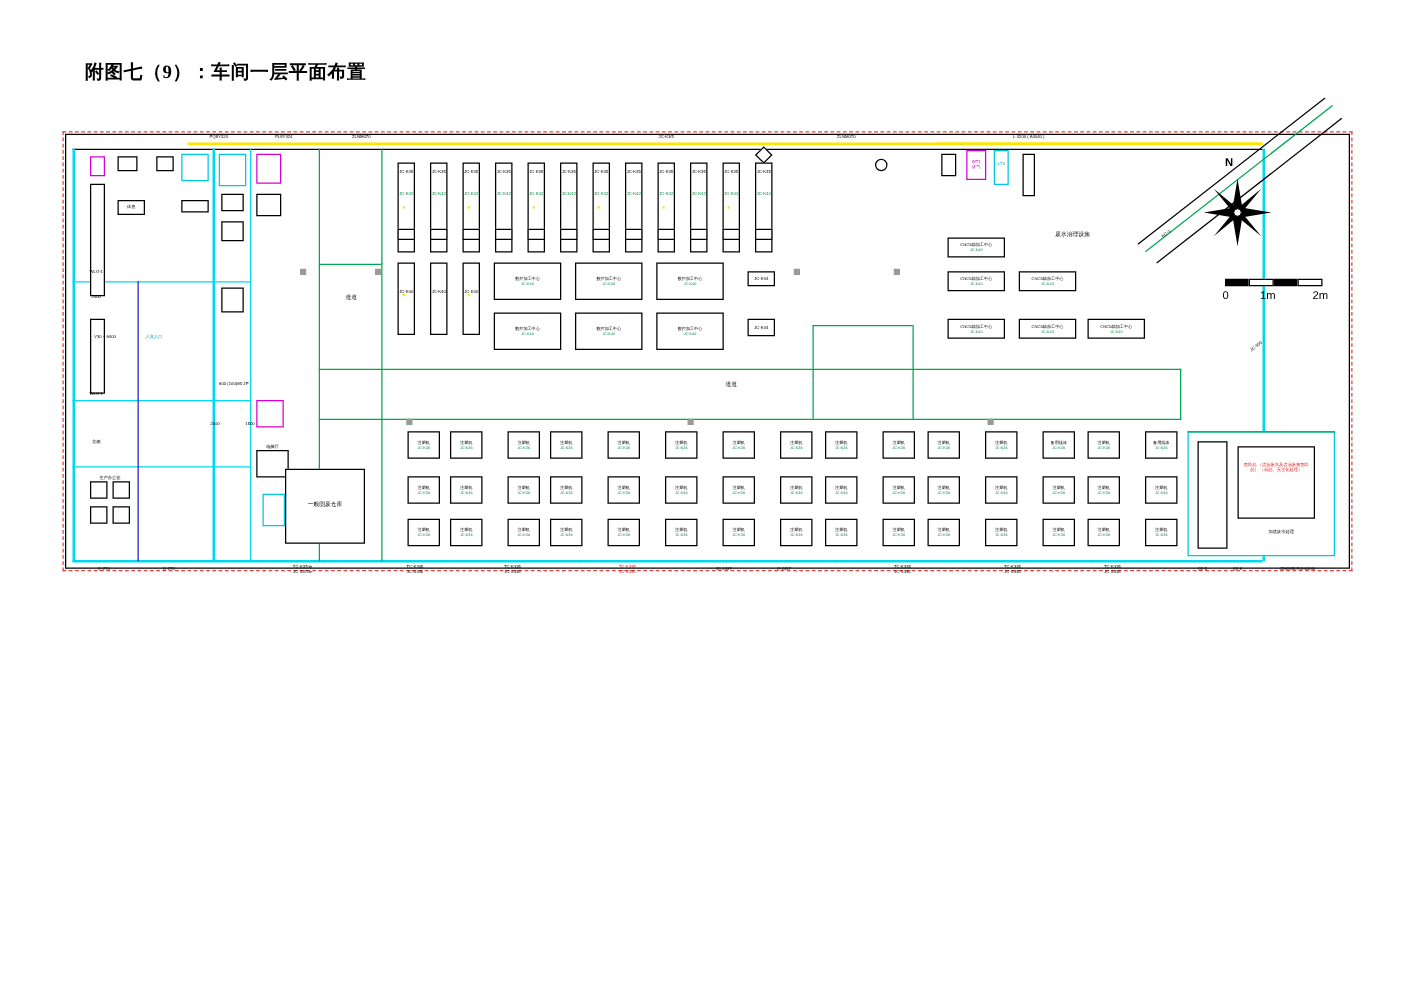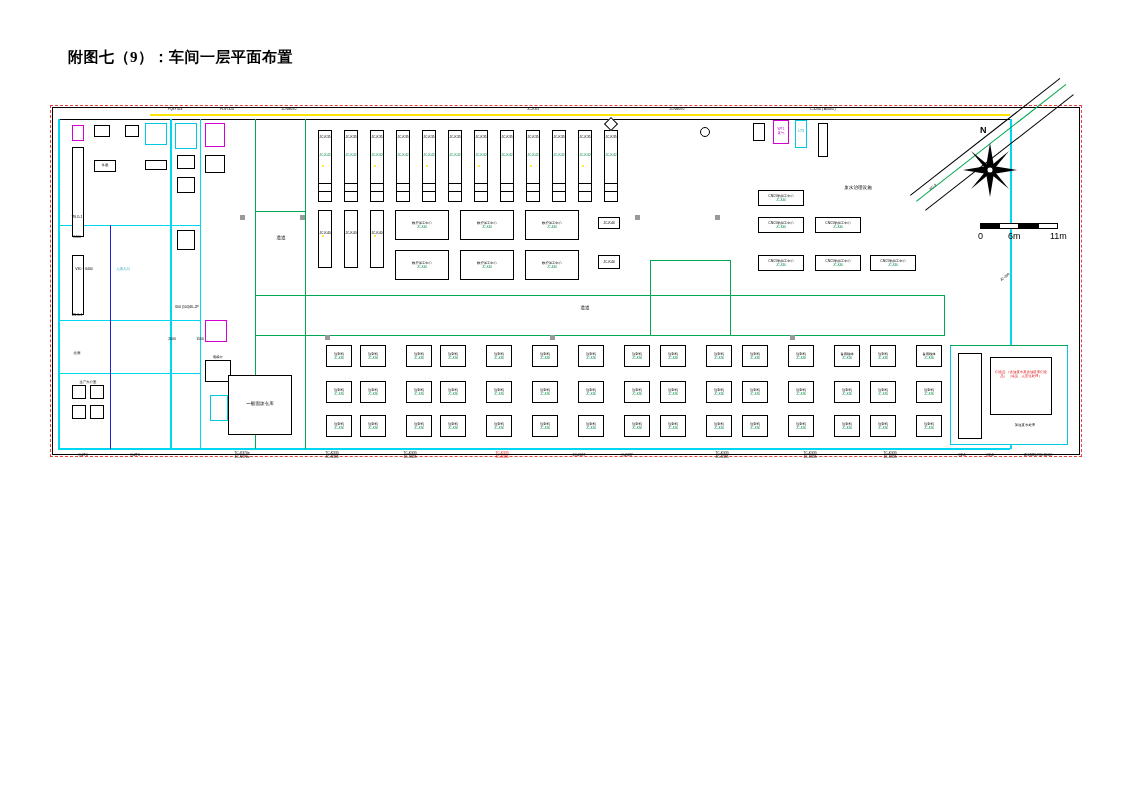--- a/index.html
+++ b/index.html
@@ -492,19 +492,19 @@
   </svg>
   <div style="position:absolute;left:930px;top:20px;font-size:9px;font-weight:bold;">N</div>
 
   <div class="scalebar">
     <div class="scaleseg" style="left:0;top:0;width:19px;background:#000;"></div>
     <div class="scaleseg" style="left:19px;top:0;width:20px;background:#fff;border:1px solid #000;box-sizing:border-box;"></div>
     <div class="scaleseg" style="left:39px;top:0;width:19px;background:#000;"></div>
     <div class="scaleseg" style="left:58px;top:0;width:20px;background:#fff;border:1px solid #000;box-sizing:border-box;"></div>
   </div>
   <div class="scl-lbl" style="left:928px;top:126px;">0</div>
-  <div class="scl-lbl" style="left:958px;top:126px;">6m</div>
-  <div class="scl-lbl" style="left:1000px;top:126px;">11m</div>
+  <div class="scl-lbl" style="left:958px;top:126px;">1m</div>
+  <div class="scl-lbl" style="left:1000px;top:126px;">2m</div>
 
   <div class="lbl" style="left:868px;top:80px;width:30px;transform:rotate(-38deg);">KC-3</div>
   <div class="lbl" style="left:940px;top:170px;width:30px;transform:rotate(-38deg);">JC-350</div>
 
 </div>
 
 </body></html>

